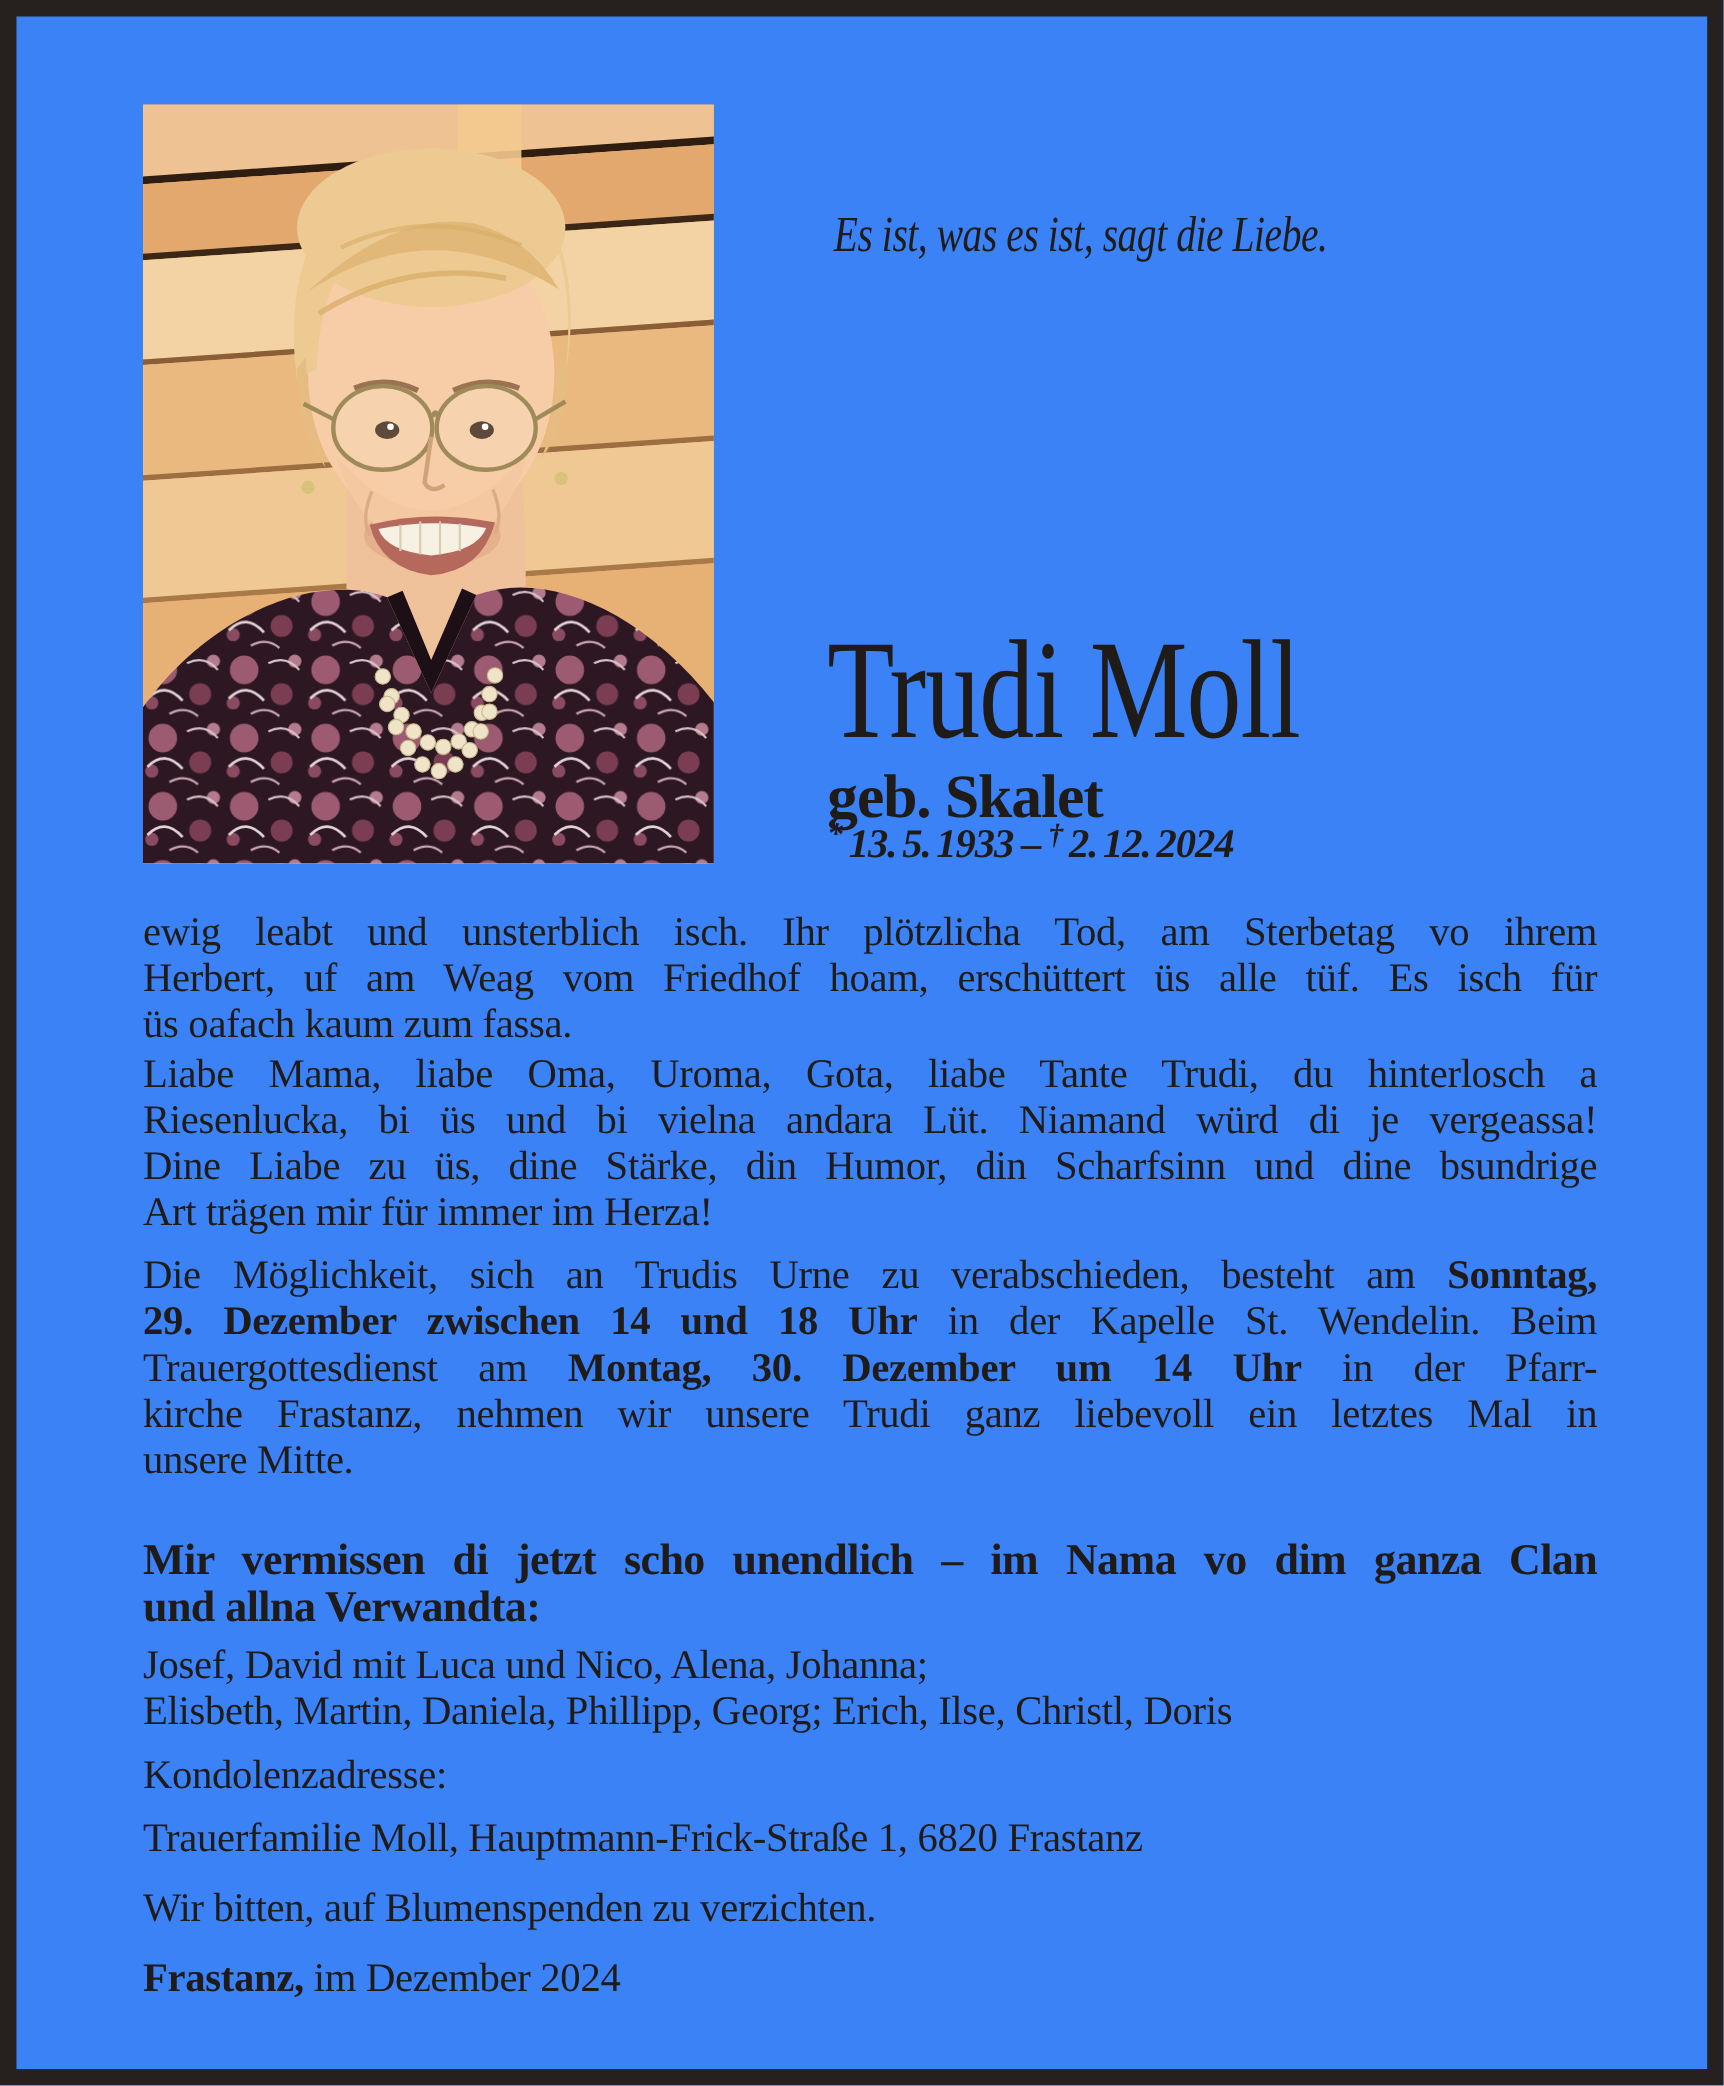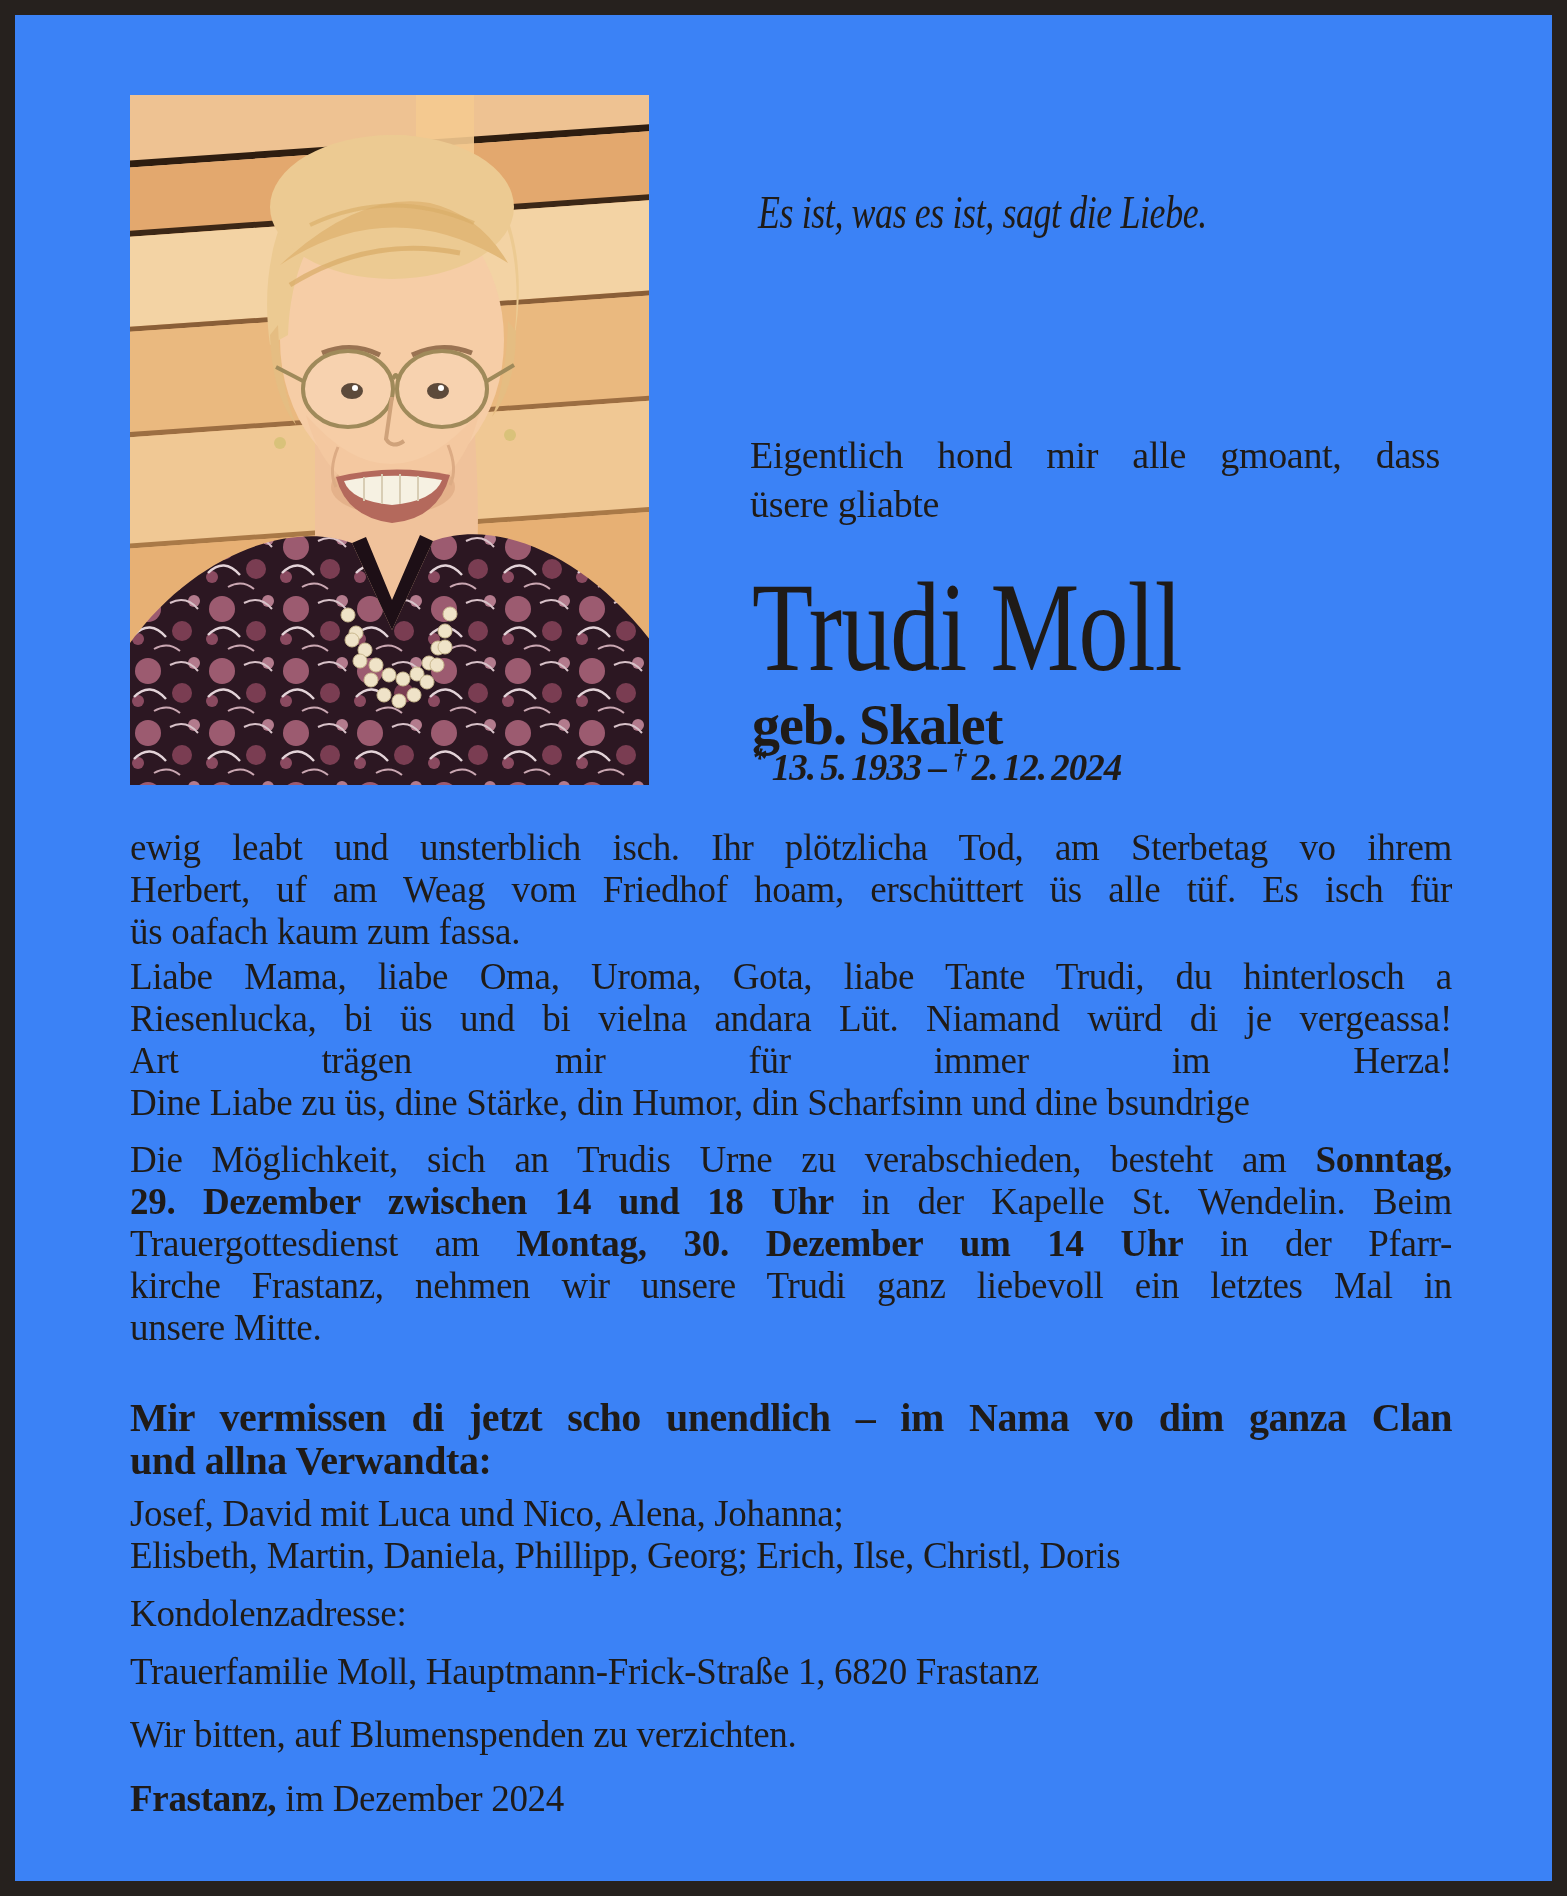--- a/index.html
+++ b/index.html
@@ -168,24 +168,20 @@
         <line x1="288" y1="381" x2="288" y2="406"></line>
       </g>
 
       <circle cx="150" cy="348" r="6" fill="#d9c27a"></circle>
       <circle cx="380" cy="340" r="6" fill="#d9c27a"></circle>
     </svg>
   </div>
 
   <div class="quote">Es ist, was es ist, sagt die Liebe.</div>
 
-  <div class="intro justify">
-      <div class="jline">Eigentlich hond mir alle gmoant, dass</div>
-      <div class="jline">üsere gliabte</div>
-    </div>
 
   <h1 class="name">Trudi Moll</h1>
 
   <div class="maiden">geb. Skalet</div>
 
   <div class="dates">
     <span class="star">*</span>
     <span>13. 5. 1933</span>
     <span class="dash">–</span>
     <span class="dagger">†</span>
@@ -194,22 +190,22 @@
 
   <div class="bodytext">
     <div class="para justify">
         <div class="jline">ewig leabt und unsterblich isch. Ihr plötzlicha Tod, am Sterbetag vo ihrem</div>
         <div class="jline">Herbert, uf am Weag vom Friedhof hoam, erschüttert üs alle tüf. Es isch für</div>
         <div class="jline">üs oafach kaum zum fassa.</div>
       </div>
     <div class="para justify p2">
         <div class="jline">Liabe Mama, liabe Oma, Uroma, Gota, liabe Tante Trudi, du hinterlosch a</div>
         <div class="jline">Riesenlucka, bi üs und bi vielna andara Lüt. Niamand würd di je vergeassa!</div>
+        <div class="jline">Dine Liabe zu üs, dine Stärke, din Humor, din Scharfsinn und dine bsundrige</div>
         <div class="jline">Art trägen mir für immer im Herza!</div>
-        <div class="jline">Dine Liabe zu üs, dine Stärke, din Humor, din Scharfsinn und dine bsundrige</div>
       </div>
     <div class="para justify p3">
         <div class="jline">Die Möglichkeit, sich an Trudis Urne zu verabschieden, besteht am <b>Sonntag,</b></div>
         <div class="jline"><b>29. Dezember zwischen 14 und 18 Uhr</b> in der Kapelle St. Wendelin. Beim</div>
         <div class="jline">Trauergottesdienst am <b>Montag, 30. Dezember um 14 Uhr</b> in der Pfarr-</div>
         <div class="jline">kirche Frastanz, nehmen wir unsere Trudi ganz liebevoll ein letztes Mal in</div>
         <div class="jline">unsere Mitte.</div>
       </div>
     <div class="para justify farewell">
         <div class="jline">Mir vermissen di jetzt scho unendlich – im Nama vo dim ganza Clan</div>

